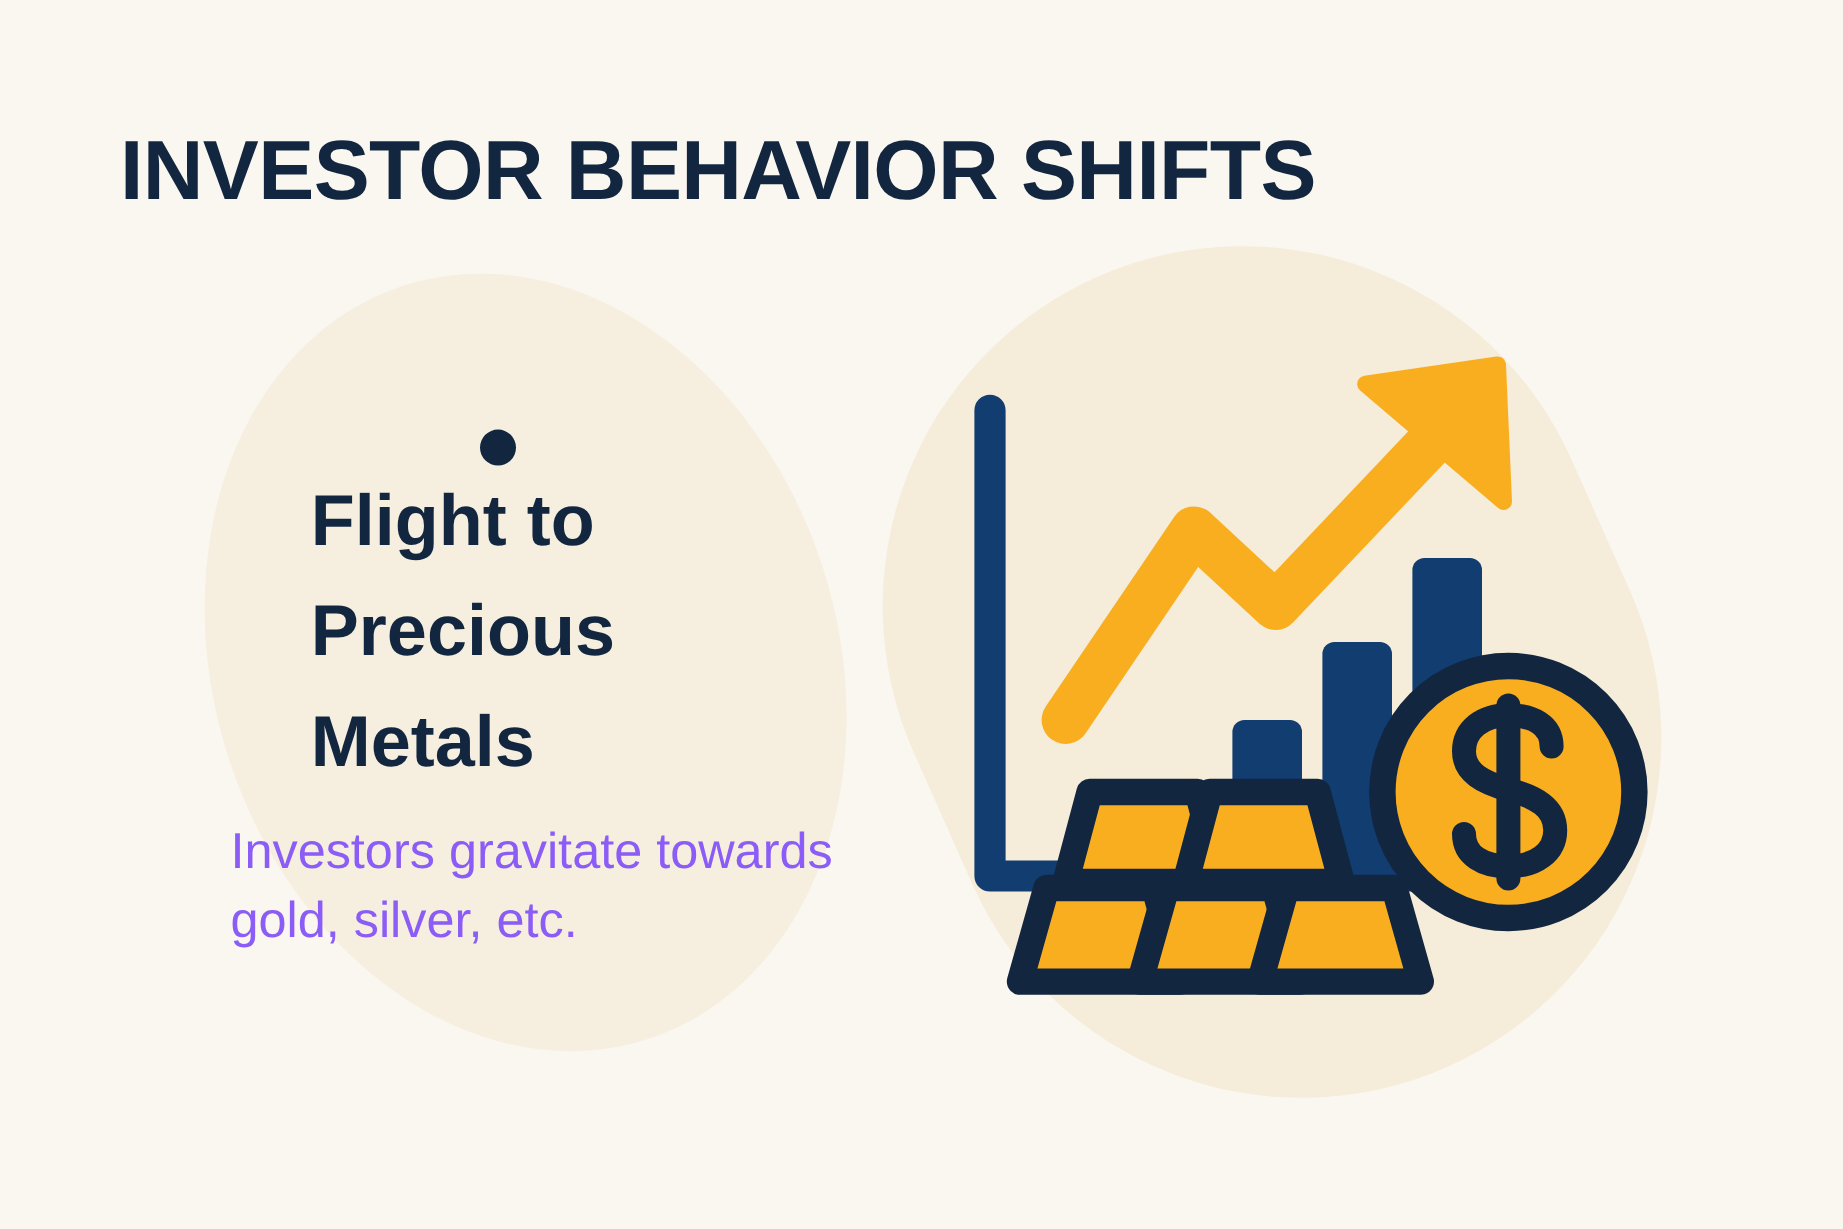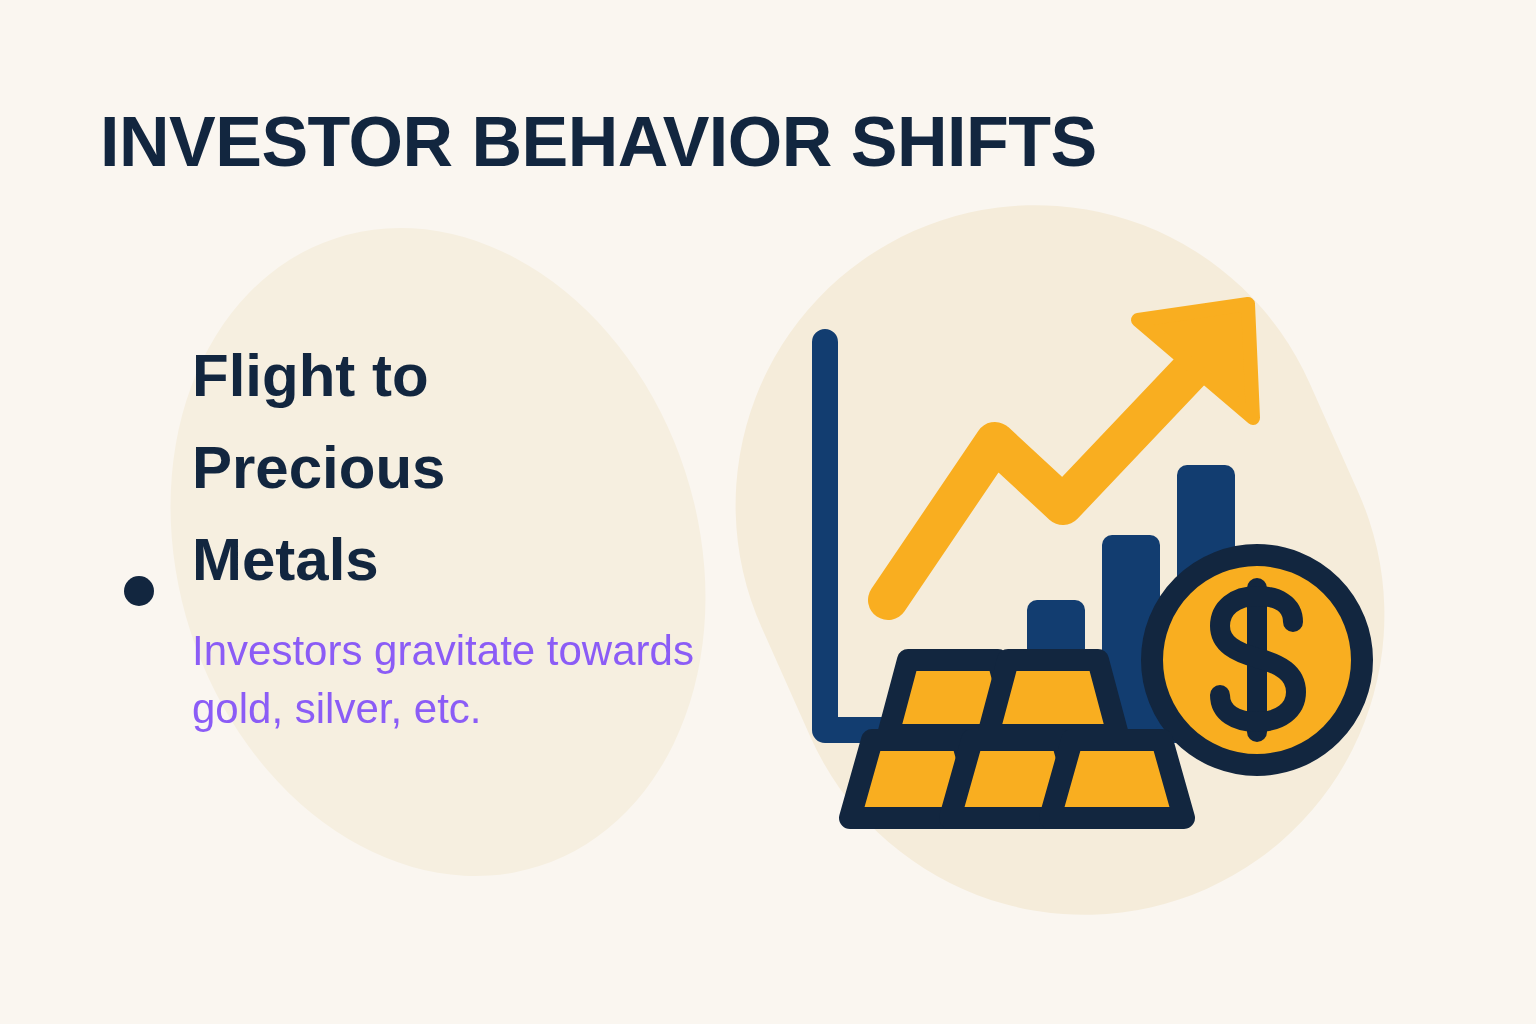--- a/index.html
+++ b/index.html
@@ -62,21 +62,22 @@
 
   
   #bullet-block {
     position: absolute;
     left: 124px;
     top: 330px;
     width: 620px;
   }
   #bullet-row {
     display: flex;
-    align-items: flex-end;
+    align-items: center;
+    flex-direction: column;
   }
   #bullet-dot {
     width: 30px;
     height: 30px;
     border-radius: 50%;
     background: #12263f;
     flex: 0 0 auto;
     margin-top: 28px;
     margin-right: 38px;
   }

